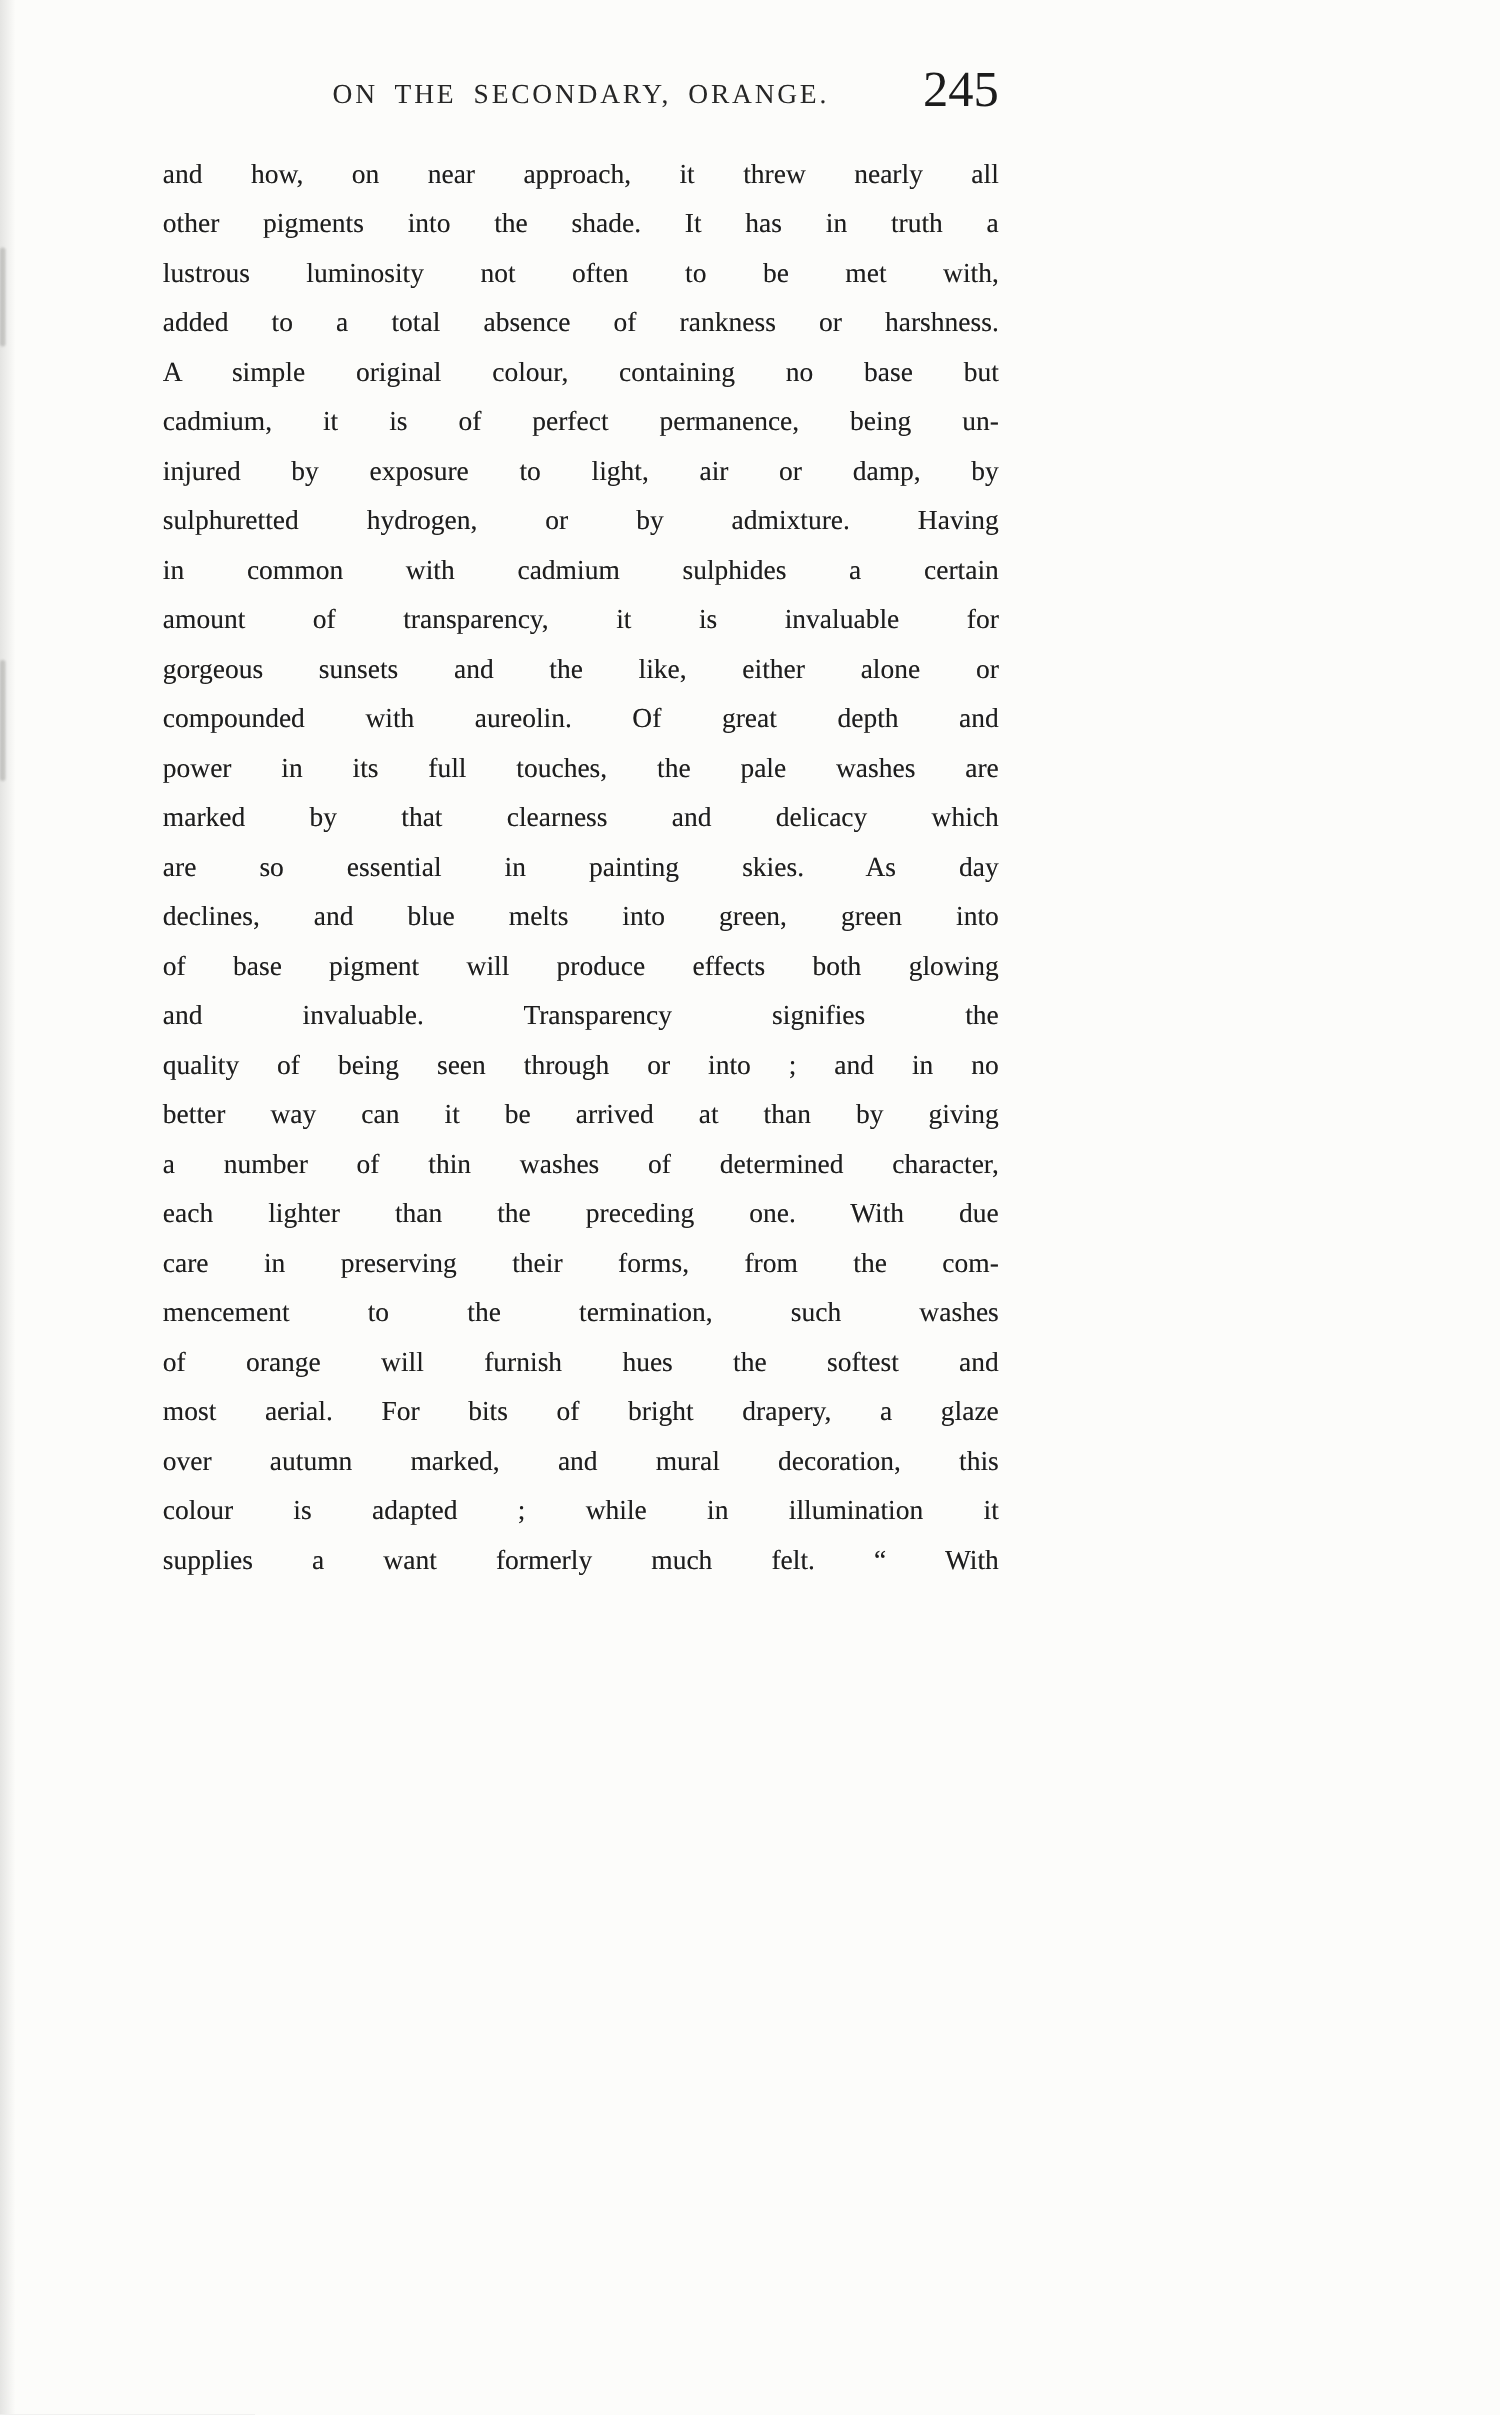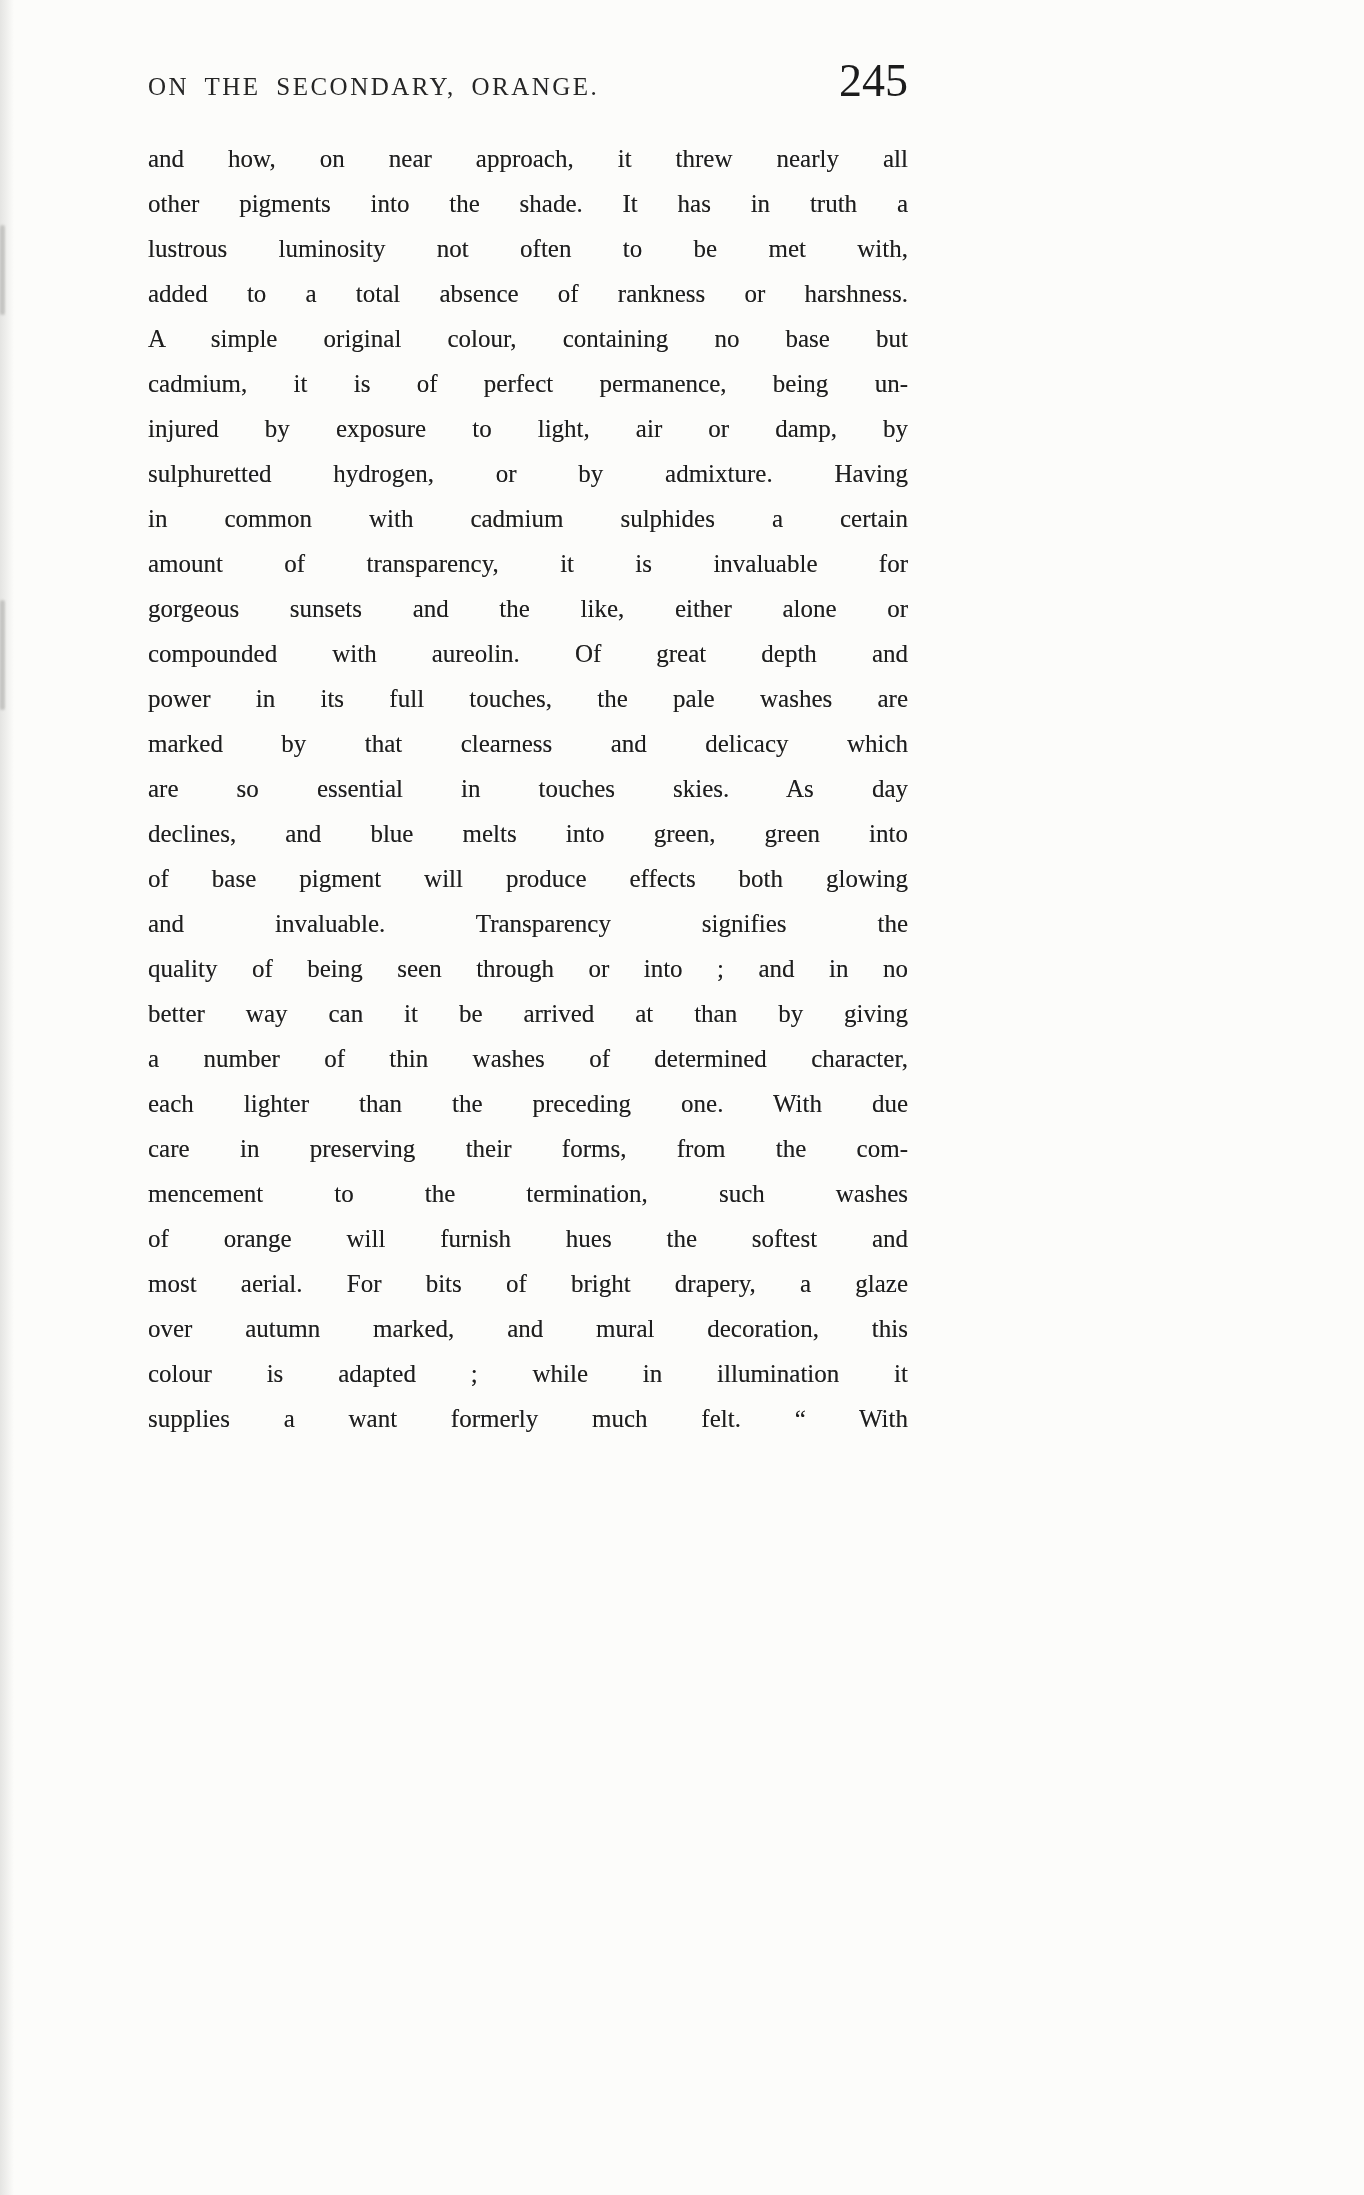--- a/index.html
+++ b/index.html
@@ -39,20 +39,21 @@
     left: 148px;
     top: 64px;
     width: 760px;
   }
   .header {
     position: relative;
     height: 64px;
   }
   .running-title {
     display: block;
+    text-align: center;
     font-size: 25px;
     letter-spacing: 2.5px;
     word-spacing: 7px;
     line-height: 34px;
     padding-top: 6px;
     color: #262626;
   }
   .page-number {
     position: absolute;
     right: 0;
@@ -96,21 +97,21 @@
       <div class="line">A simple original colour, containing no base but</div>
       <div class="line">cadmium, it is of perfect permanence, being un-</div>
       <div class="line">injured by exposure to light, air or damp, by</div>
       <div class="line">sulphuretted hydrogen, or by admixture. Having</div>
       <div class="line">in common with cadmium sulphides a certain</div>
       <div class="line">amount of transparency, it is invaluable for</div>
       <div class="line">gorgeous sunsets and the like, either alone or</div>
       <div class="line">compounded with aureolin. Of great depth and</div>
       <div class="line">power in its full touches, the pale washes are</div>
       <div class="line">marked by that clearness and delicacy which</div>
-      <div class="line">are so essential in touches skies. As day</div>
+      <div class="line">are so essential in painting skies. As day</div>
       <div class="line">declines, and blue melts into green, green into</div>
       <div class="line">of base pigment will produce effects both glowing</div>
       <div class="line">and invaluable. Transparency signifies the</div>
       <div class="line">quality of being seen through or into ; and in no</div>
       <div class="line">better way can it be arrived at than by giving</div>
       <div class="line">a number of thin washes of determined character,</div>
       <div class="line">each lighter than the preceding one. With due</div>
       <div class="line">care in preserving their forms, from the com-</div>
       <div class="line">mencement to the termination, such washes</div>
       <div class="line">of orange will furnish hues the softest and</div>

